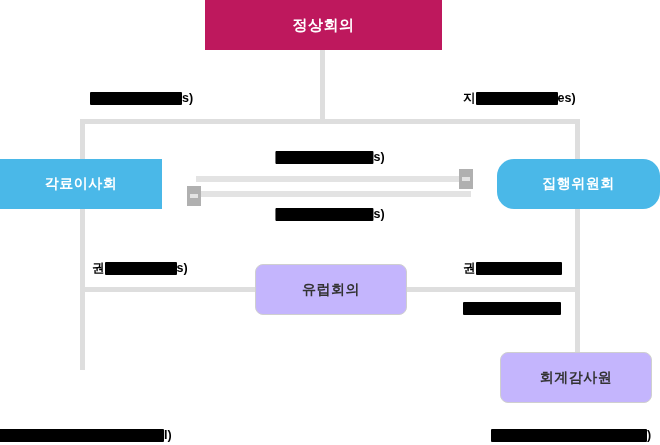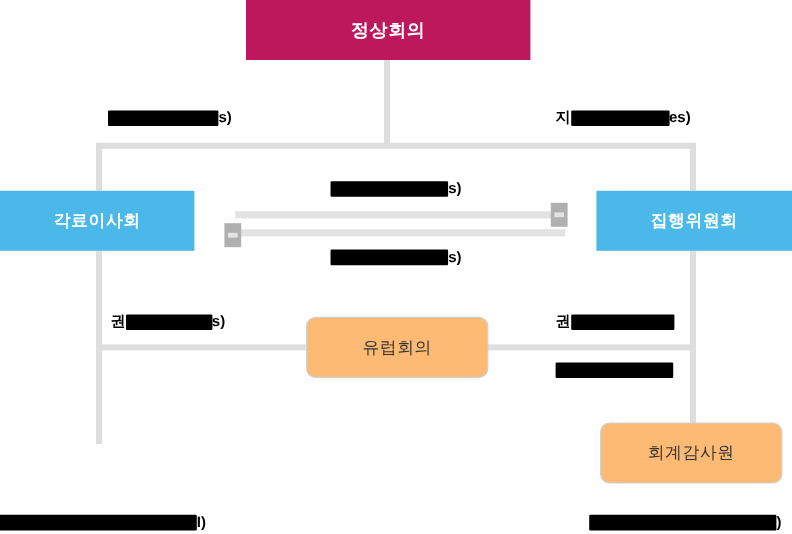--- a/index.html
+++ b/index.html
@@ -25,23 +25,23 @@
   }
   .box-summit{
     background:#be185d;color:#ffffff;
     font-size:15px;font-weight:bold;
   }
   .box-council{
     background:#4ab8e8;color:#ffffff;
     font-size:14px;font-weight:bold;text-align:center;
   }
   .box-outline{
-    background:#fdba74;color:#333333;
+    background:#c4b5fd;color:#333333;
     border:1px solid #cfcfcf;border-radius:8px;
-    font-size:14px;font-weight:normal;
+    font-size:14px;font-weight:bold;
   }
 
   
   .arrow-track{position:absolute;height:6px;background:#e3e3e3;}
   .arrow-head{position:absolute;width:14px;height:20px;background:#b0b0b0;}
   .arrow-head .notch{
     position:absolute;left:3px;top:8px;width:8px;height:4px;background:#e3e3e3;
   }
 
   
@@ -84,21 +84,21 @@
   <div class="line" style="left:406px;top:287px;width:174px;height:5px;"></div>
 
   <div class="box box-summit" style="left:205px;top:0px;width:237px;height:50px;">
     <span>정상회의</span>
   </div>
 
   <div class="box box-council" style="left:0px;top:159px;width:162px;height:50px;">
     <span>각료이사회</span>
   </div>
 
-  <div class="box box-council" style="left:497px;top:159px;width:163px;height:50px;">
+  <div class="box box-council" style="left:497px;top:159px;width:163px;height:50px;border-radius:17px;">
     <span>집행위원회</span>
   </div>
 
   <div class="box box-outline" style="left:255px;top:264px;width:152px;height:51px;">
     <span>유럽회의</span>
   </div>
 
 
   <div class="box box-outline" style="left:500px;top:352px;width:152px;height:51px;">
     <span>회계감사원</span>

